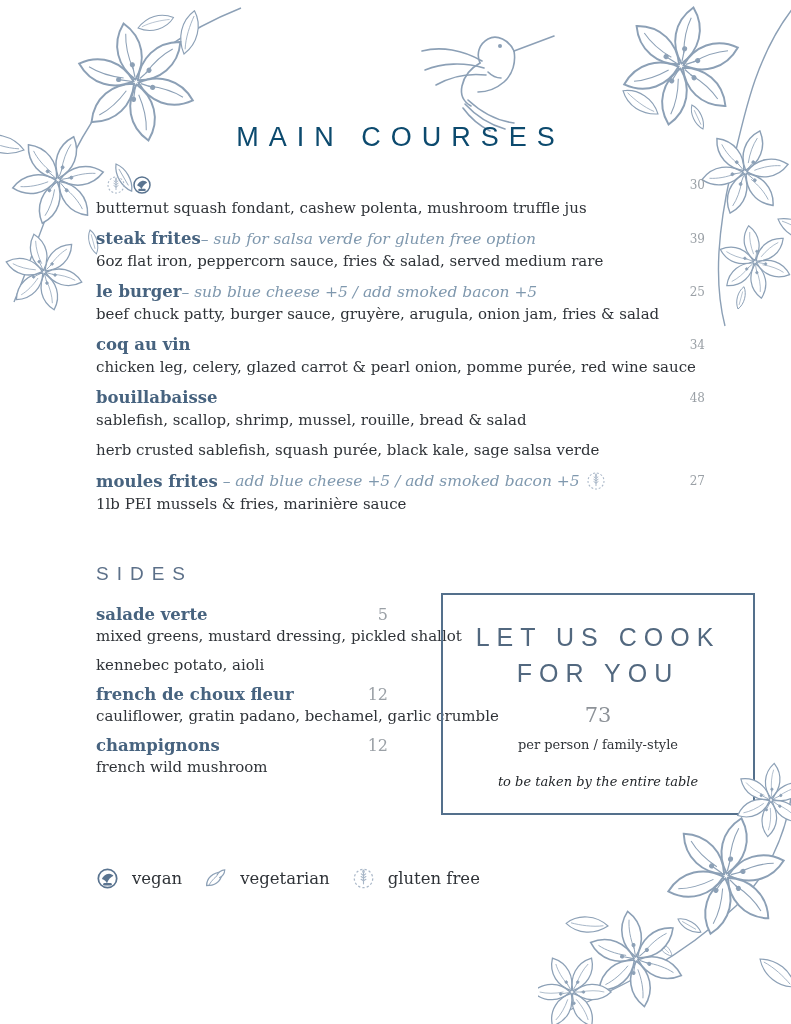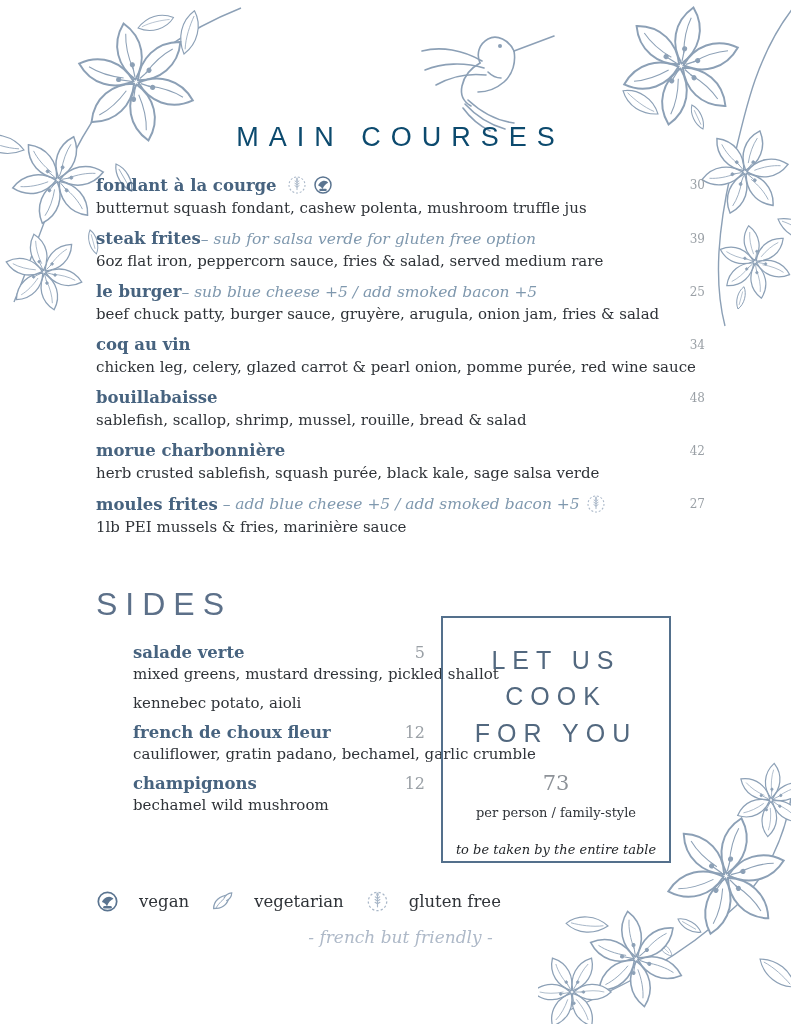--- a/index.html
+++ b/index.html
@@ -10,61 +10,61 @@
   .content{position:relative;z-index:2;padding:0 86px 0 96px;}
 
   
   .main-heading{
     margin:122px 0 0;text-align:center;
     font-family:"Liberation Sans", sans-serif;font-weight:400;
     font-size:27px;letter-spacing:10px;color:#0c4a6e;
   }
   .sides-heading{
     margin:0;font-family:"Liberation Sans", sans-serif;font-weight:400;
-    font-size:32px;letter-spacing:8px;color:#5c7089;
+    font-size:19px;letter-spacing:8px;color:#5c7089;
   }
 
   
   .mc-list{margin-top:22px;}
   .mc-item{margin-bottom:12px;}
   .mc-head{display:flex;align-items:center;}
   .mc-name{font-weight:bold;font-size:16.5px;color:#47637f;}
   .mc-note{font-style:italic;font-size:15.5px;color:#7f98ae;white-space:pre;}
   .mc-price{margin-left:auto;font-size:12px;color:#9aa0a6;}
   .mc-desc{font-size:15px;color:#2f3338;margin-top:4px;}
   .badges{display:inline-flex;gap:6px;margin-left:10px;align-items:center;}
   svg.badge{width:20px;height:20px;color:#5a7490;flex:0 0 auto;}
   svg.badge.gf{color:#a9b7c8;}
   .inline-badge{margin-left:6px;vertical-align:-4px;}
 
   
   .sides-wrap{position:relative;margin-top:50px;height:258px;}
-  .sides-list{margin-top:20px;width:292px;margin-left:37px;}
+  .sides-list{margin-top:20px;width:292px;}
   .side-item{margin-bottom:11px;}
   .side-head{display:flex;align-items:baseline;}
   .side-name{font-weight:bold;font-size:16.5px;color:#47637f;}
   .side-price{margin-left:auto;font-size:16px;color:#9aa0a6;}
   .side-desc{font-size:15px;color:#2f3338;margin-top:3px;white-space:nowrap;}
 
   .feature-box{
-    position:absolute;left:345px;top:30px;width:230px;min-height:198px;
+    position:absolute;left:345px;top:30px;width:314px;min-height:198px;
     border:2px solid #54708c;box-sizing:border-box;text-align:center;
-    padding:24px 8px 4px;background:transparent;
+    padding:24px 8px 24px;background:transparent;
   }
   .fb-title{
     font-family:"Liberation Sans", sans-serif;font-weight:400;
     font-size:25px;letter-spacing:7px;color:#52687f;line-height:1.45;
   }
-  .fb-price{font-size:21px;color:#8d9298;margin-top:20px;}
+  .fb-price{font-size:21px;color:#8d9298;margin-top:11px;}
   .fb-detail{font-size:13px;color:#2f3338;margin-top:10px;}
   .fb-fine{font-size:13px;font-style:italic;color:#22262a;margin-top:22px;}
 
   
   .legend{display:flex;align-items:center;margin-top:46px;}
-  .legend-item{display:flex;align-items:center;gap:20px;margin-right:22px;justify-content:flex-end;}
+  .legend-item{display:flex;align-items:center;gap:13px;margin-right:22px;justify-content:flex-end;}
   .legend-item svg{width:23px;height:23px;color:#5a7490;flex:0 0 auto;}
   .legend-item svg.gf{color:#a9b7c8;}
   .legend-item svg.veg{color:#8ca0b6;}
   .legend-label{font-size:16.5px;color:#2f3338;}
   .tagline{text-align:center;margin-top:14px;font-style:italic;font-size:17px;color:#aeb9c8;}
 
   
   .decor{position:absolute;z-index:1;color:#8ca0b6;pointer-events:none;}
   .decor.front{z-index:3;}
   #decor-tl{top:-8px;left:-14px;width:280px;height:330px;}
@@ -204,21 +204,20 @@
 </svg>
 
 <div class="content">
 
   <h1 class="main-heading">MAIN COURSES</h1>
 
   <div class="mc-list">
 
     <div class="mc-item">
       <div class="mc-head">
-        <span class="mc-name">fondant à la courge</span>
         <span class="badges">
           <svg class="badge gf" viewBox="0 0 24 24">
               <use href="#g-gf"></use>
             </svg>
           <svg class="badge" viewBox="0 0 24 24">
               <use href="#g-vegan"></use>
             </svg>
         </span>
         <span class="mc-price">30</span>
       </div>
@@ -253,24 +252,20 @@
 
     <div class="mc-item">
       <div class="mc-head">
         <span class="mc-name">bouillabaisse</span>
         <span class="mc-price">48</span>
       </div>
       <div class="mc-desc">sablefish, scallop, shrimp, mussel, rouille, bread &amp; salad</div>
     </div>
 
     <div class="mc-item">
-      <div class="mc-head">
-        <span class="mc-name">morue charbonnière</span>
-        <span class="mc-price">42</span>
-      </div>
       <div class="mc-desc">herb crusted sablefish, squash purée, black kale, sage salsa verde</div>
     </div>
 
     <div class="mc-item">
       <div class="mc-head">
         <span class="mc-name">moules frites</span>
         <span class="mc-note"> – add blue cheese +5 / add smoked bacon +5</span>
         <svg class="badge gf inline-badge" viewBox="0 0 24 24">
             <use href="#g-gf"></use>
           </svg>
@@ -300,21 +295,21 @@
           <span class="side-name">french de choux fleur</span>
           <span class="side-price">12</span>
         </div>
         <div class="side-desc">cauliflower, gratin padano, bechamel, garlic crumble</div>
       </div>
       <div class="side-item">
         <div class="side-head">
           <span class="side-name">champignons</span>
           <span class="side-price">12</span>
         </div>
-        <div class="side-desc">bechamel wild mushroom</div>
+        <div class="side-desc">french wild mushroom</div>
       </div>
     </div>
 
     <div class="feature-box">
       <div class="fb-title">
         <div>LET US COOK</div>
         <div>FOR YOU</div>
       </div>
       <div class="fb-price">73</div>
       <div class="fb-detail">per person  / family-style</div>
@@ -336,15 +331,14 @@
       <span class="legend-label">vegetarian</span>
     </div>
     <div class="legend-item">
       <svg class="gf" viewBox="0 0 24 24">
           <use href="#g-gf"></use>
         </svg>
       <span class="legend-label">gluten free</span>
     </div>
   </div>
 
-  <div class="tagline">- french but friendly -</div>
 
 </div>
 
 </body></html>

